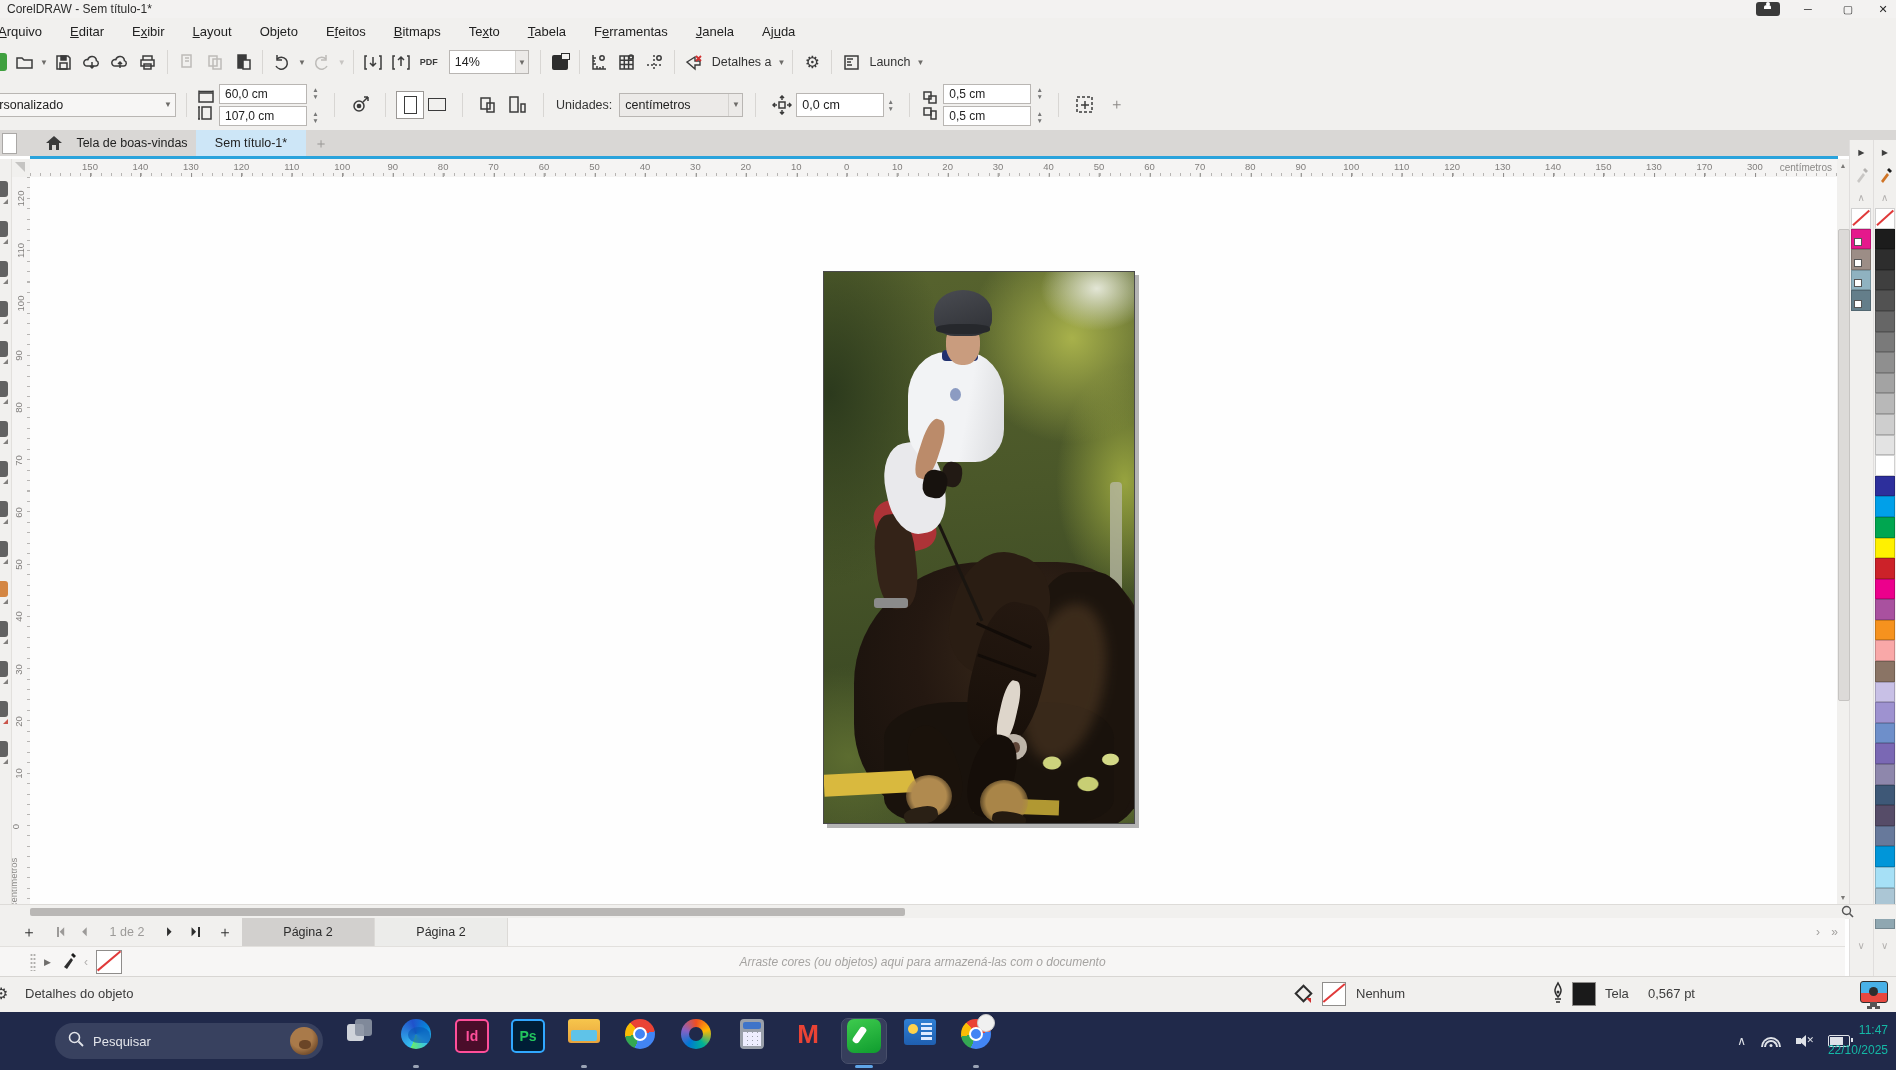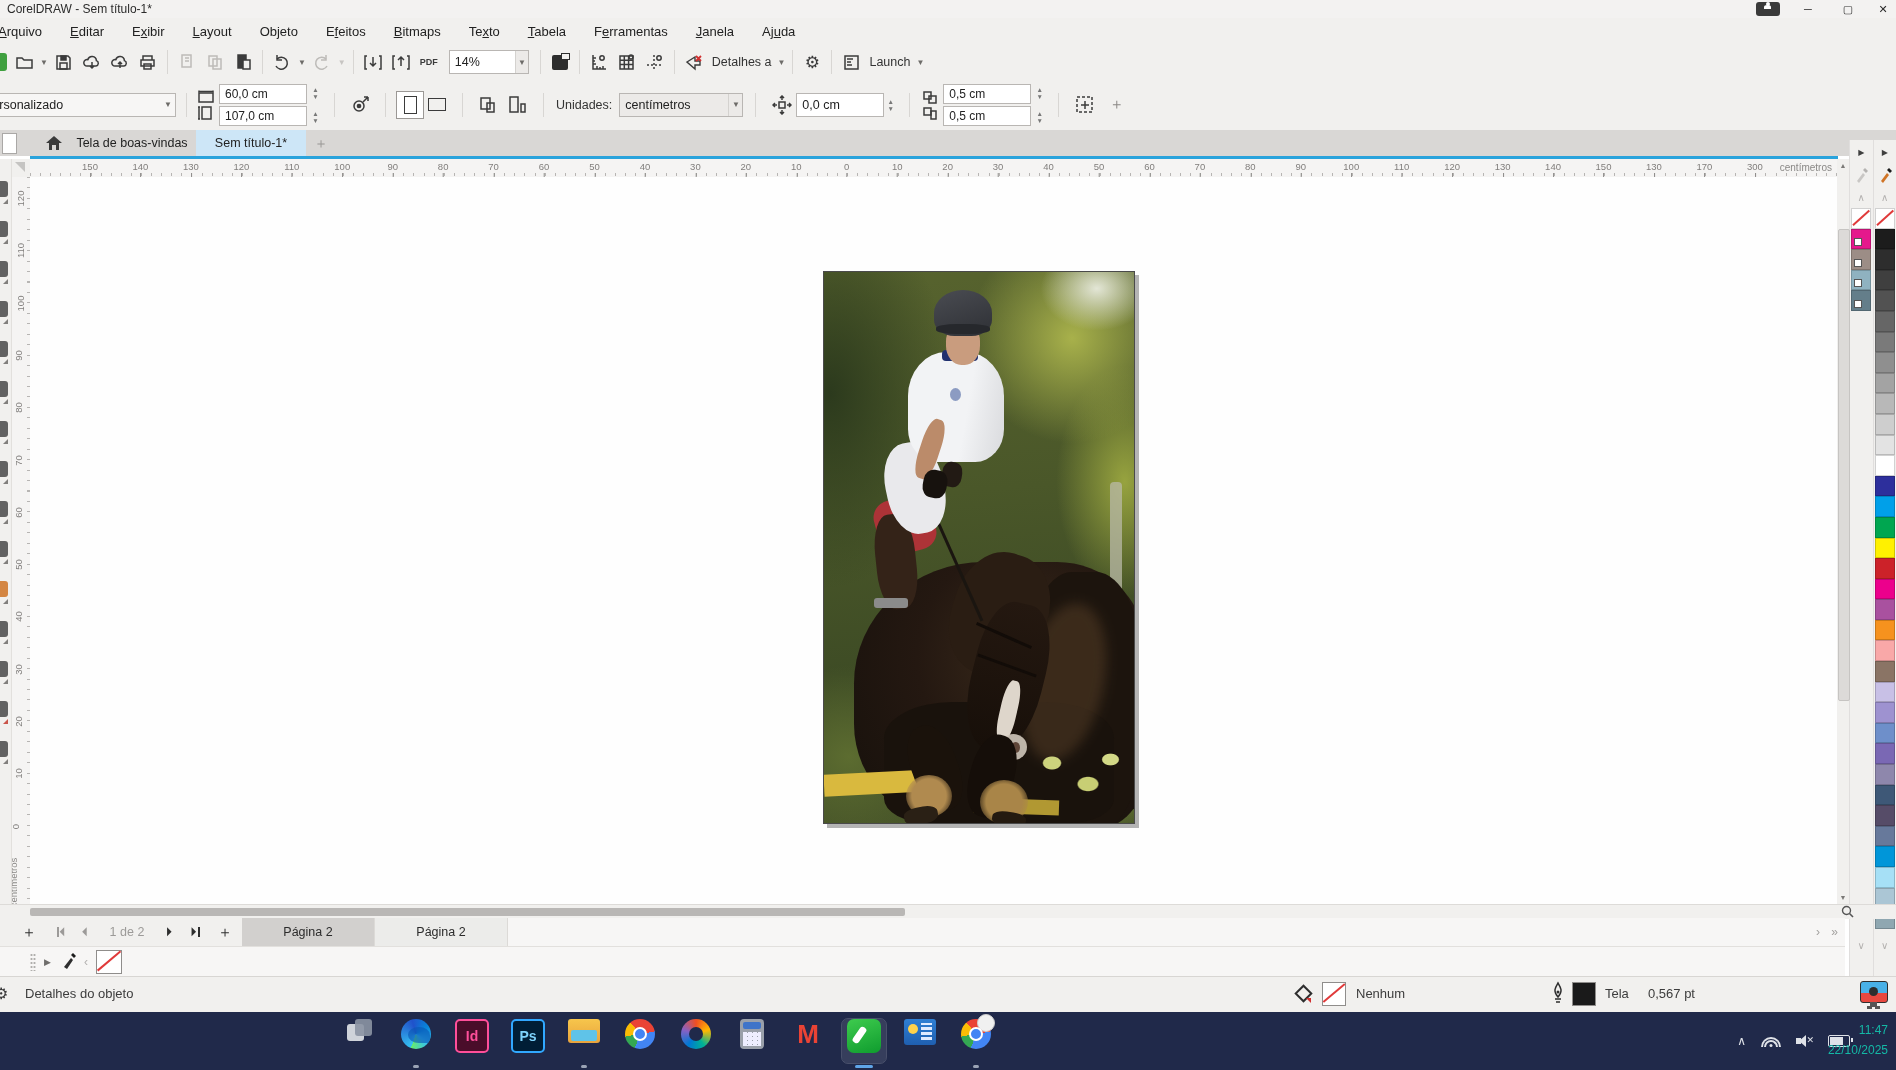--- a/index.html
+++ b/index.html
@@ -138,21 +138,21 @@
   .tbi.active{background:rgba(255,255,255,.10);outline:1px solid rgba(255,255,255,.18);}
   .tbi .dot{position:absolute;bottom:-5px;left:50%;transform:translateX(-50%);width:6px;height:3px;border-radius:2px;background:#9aa3b5;}
   .tbi .pill{position:absolute;bottom:-5px;left:50%;transform:translateX(-50%);width:18px;height:3px;border-radius:2px;background:#5fa5e8;}
   .ic-sq{width:30px;height:30px;border-radius:5px;display:flex;align-items:center;justify-content:center;font-weight:bold;font-size:14px;}
   .i-taskview{width:26px;height:26px;position:relative;}
   .i-taskview::before{content:"";position:absolute;left:0;top:5px;width:17px;height:17px;background:#cfd3da;border-radius:3px;}
   .i-taskview::after{content:"";position:absolute;left:8px;top:0;width:17px;height:17px;background:#8b93a3;border-radius:3px;opacity:.9;}
   .i-edge{width:30px;height:30px;border-radius:50%;background:conic-gradient(from 200deg,#35c1f1,#2052cb 40%,#0883d9 60%,#35c1f1 80%,#66eb6e);position:relative;overflow:hidden;}
   .i-edge::after{content:"";position:absolute;left:7px;top:8px;width:22px;height:16px;border-radius:50% 50% 0 50%;background:#0a57b5;opacity:.65;}
   .i-id{background:#4a0d2a;color:#ff4f9a;border:2px solid #ff4f9a;}
-  .i-ps{background:#001e36;color:#7dd3fc;border:2px solid #31a8ff;}
+  .i-ps{background:#001e36;color:#22c55e;border:2px solid #31a8ff;}
   .i-folder{width:32px;height:24px;position:relative;}
   .i-folder::before{content:"";position:absolute;left:0;top:0;width:32px;height:24px;border-radius:3px;background:linear-gradient(180deg,#f7c64c,#e8a33d);}
   .i-folder::after{content:"";position:absolute;left:3px;top:11px;width:26px;height:11px;border-radius:2px;background:#5fc3e8;}
   .i-chrome{width:30px;height:30px;border-radius:50%;background:conic-gradient(from -40deg,#ea4335 0 120deg,#4285f4 120deg 240deg,#34a853 240deg 300deg,#fbbc05 300deg 360deg);position:relative;}
   .i-chrome::after{content:"";position:absolute;left:8px;top:8px;width:14px;height:14px;border-radius:50%;background:#4285f4;border:2.5px solid #fff;box-sizing:border-box;}
   .i-copilot{width:30px;height:30px;border-radius:50%;background:conic-gradient(#f04e23,#ffb900,#00b294,#0078d4,#8661c5,#f04e23);}
   .i-copilot::after{content:"";display:block;width:14px;height:14px;margin:8px;border-radius:50%;background:#20294a;}
   .i-calc{width:24px;height:30px;border-radius:4px;background:#9aa0aa;position:relative;}
   .i-calc::before{content:"";position:absolute;left:3px;top:3px;right:3px;height:7px;background:#3f74c9;border-radius:2px;}
   .i-calc::after{content:"";position:absolute;left:3px;top:13px;width:18px;height:14px;
@@ -707,20 +707,21 @@
 
   <div class="docpalrow">
     <span class="grip"></span>
     <span style="margin-left:8px;font-size:9px;color:#6f6d6b;">▶</span>
     <span style="margin-left:10px;"><svg width="15" height="19" viewBox="0 0 15 19">
           <path d="M3,16 L10,7 L12,9 L6,18 Z" fill="#2e2e2e"></path>
           <path d="M10,4 l3,3 2,-2 -3,-3 z" fill="#1c1c1c"></path>
         </svg></span>
     <span style="margin-left:8px;font-size:12px;color:#b3b1af;">‹</span>
     <span class="swatch-sm slash" style="margin-left:8px;width:24px;height:22px;"></span>
+    <span class="hint">Arraste cores (ou objetos) aqui para armazená-las com o documento</span>
   </div>
 
   <div class="statusbar">
     <span style="position:absolute;left:-6px;top:7px;font-size:16px;color:#3b3b3b;">⚙</span>
     <span style="position:absolute;left:25px;top:9px;">Detalhes do objeto</span>
     <span style="position:absolute;left:1293px;top:6px;"><svg width="22" height="22" viewBox="0 0 22 22">
           <rect x="5" y="5" width="11" height="11" transform="rotate(45 10.5 10.5)" fill="none" stroke="#2e2e2e" stroke-width="2"></rect>
           <path d="M13,15 l5,5 v-5 z" fill="#d03030"></path>
         </svg></span>
     <span class="swatch-sm slash" style="position:absolute;left:1322px;top:5px;"></span>
@@ -730,20 +731,28 @@
           <circle cx="8" cy="11" r="1.5" fill="#2e2e2e"></circle>
           <path d="M5,18 h6 M6,21 h4" stroke="#2e2e2e" stroke-width="1.4"></path>
         </svg></span>
     <span class="swatch-sm black" style="position:absolute;left:1572px;top:5px;"></span>
     <span style="position:absolute;left:1605px;top:9px;">Tela</span>
     <span style="position:absolute;left:1648px;top:9px;">0,567 pt</span>
     <span class="monitor-ic"></span>
   </div>
 
   <div class="taskbar">
+    <div class="search-pill">
+      <span class="mag"><svg width="16" height="16" viewBox="0 0 16 16">
+            <circle cx="6.5" cy="6.5" r="5" fill="none" stroke="#e3e5ea" stroke-width="1.6"></circle>
+            <path d="M10.5,10.5 L15,15" stroke="#e3e5ea" stroke-width="1.8"></path>
+          </svg></span>
+      <span class="ph-text">Pesquisar</span>
+      <span class="capy"></span>
+    </div>
     <div class="tbicons" id="tbicons">
         <div class="tbi">
           <span class="i-taskview"></span>
         </div>
         <div class="tbi">
           <span class="i-edge"></span>
           <span class="dot"></span>
         </div>
         <div class="tbi">
           <span class="ic-sq i-id">Id</span>

